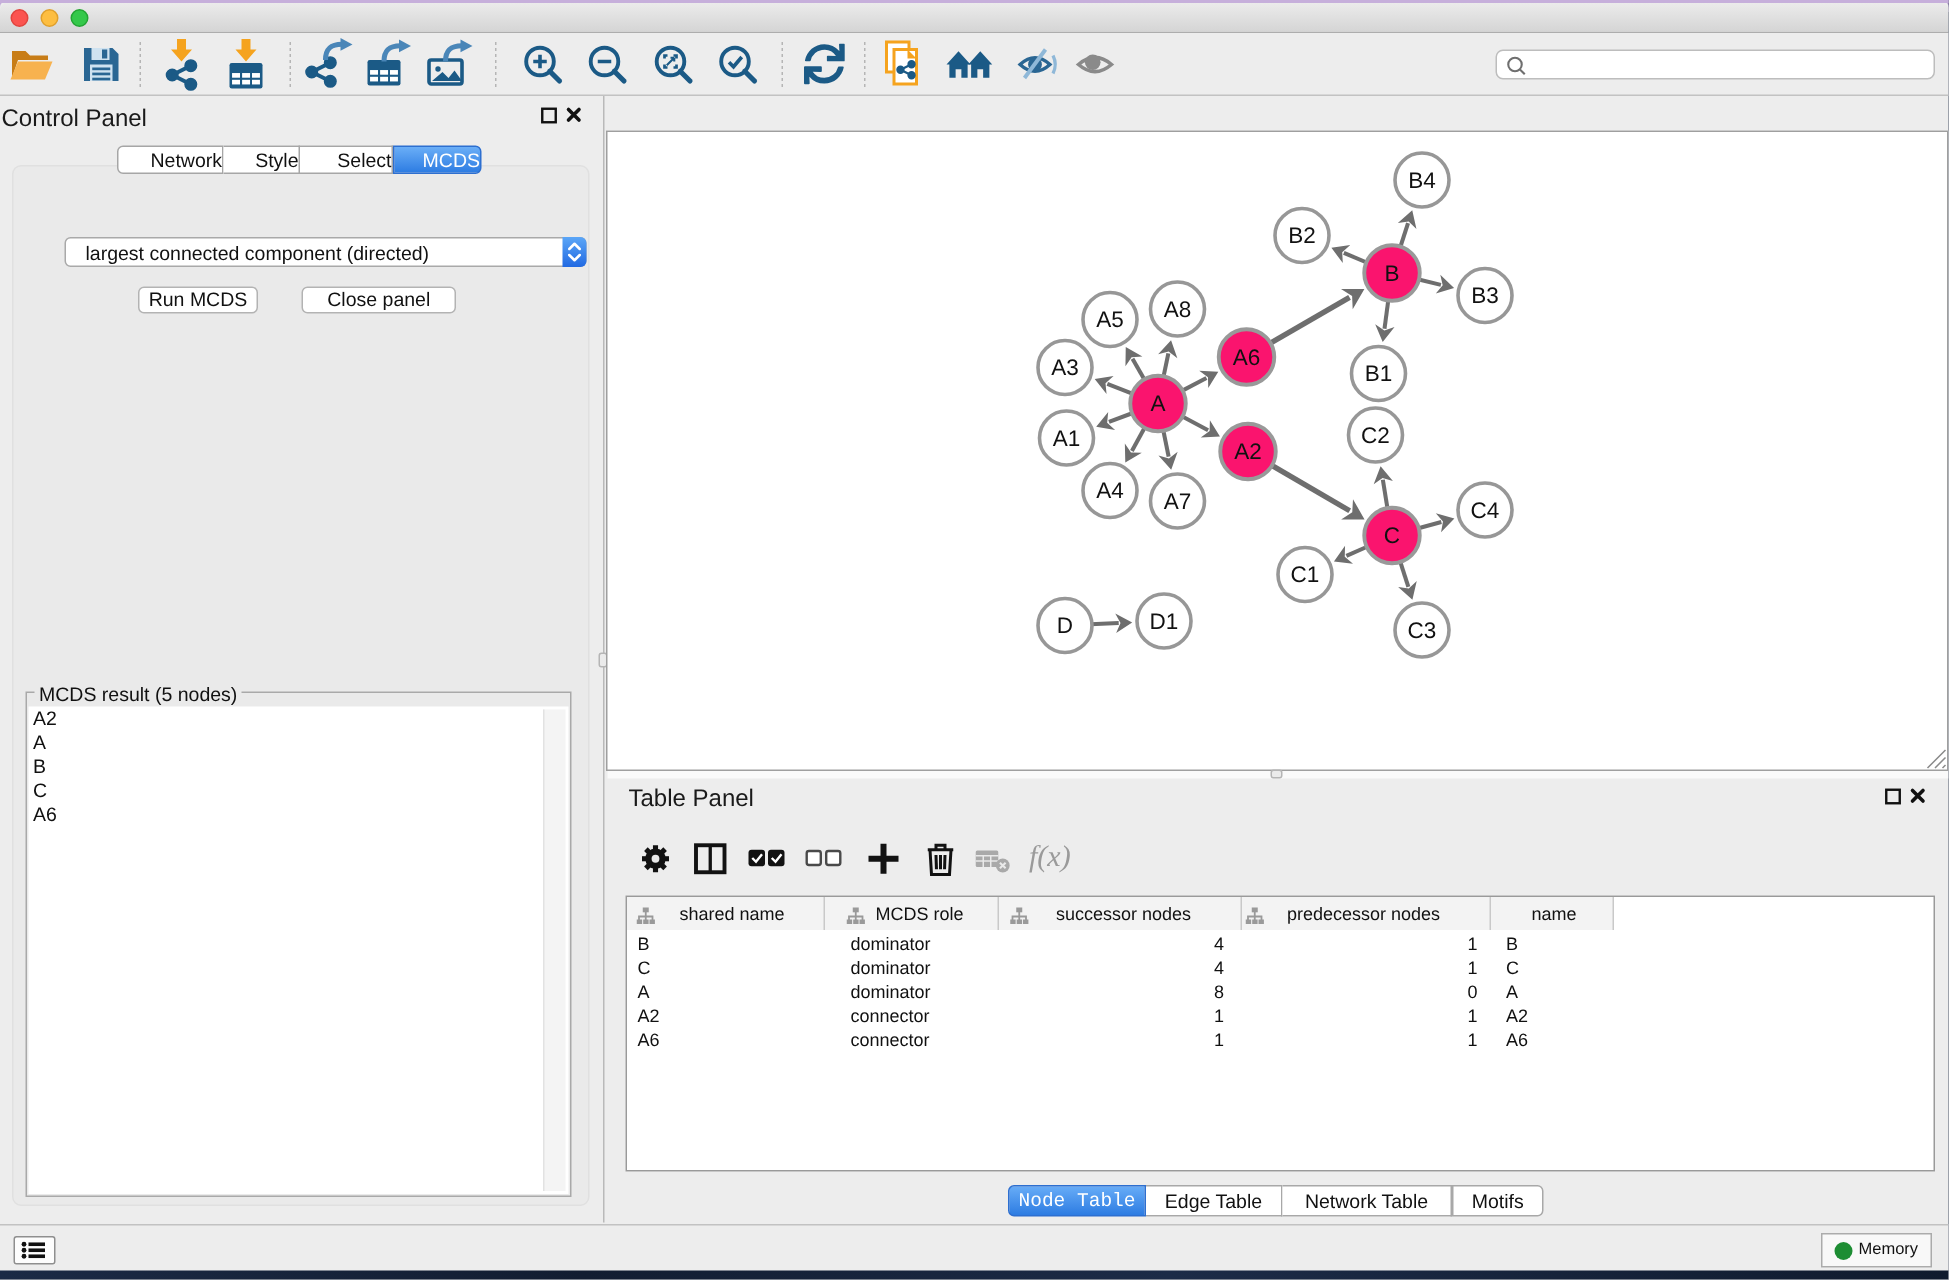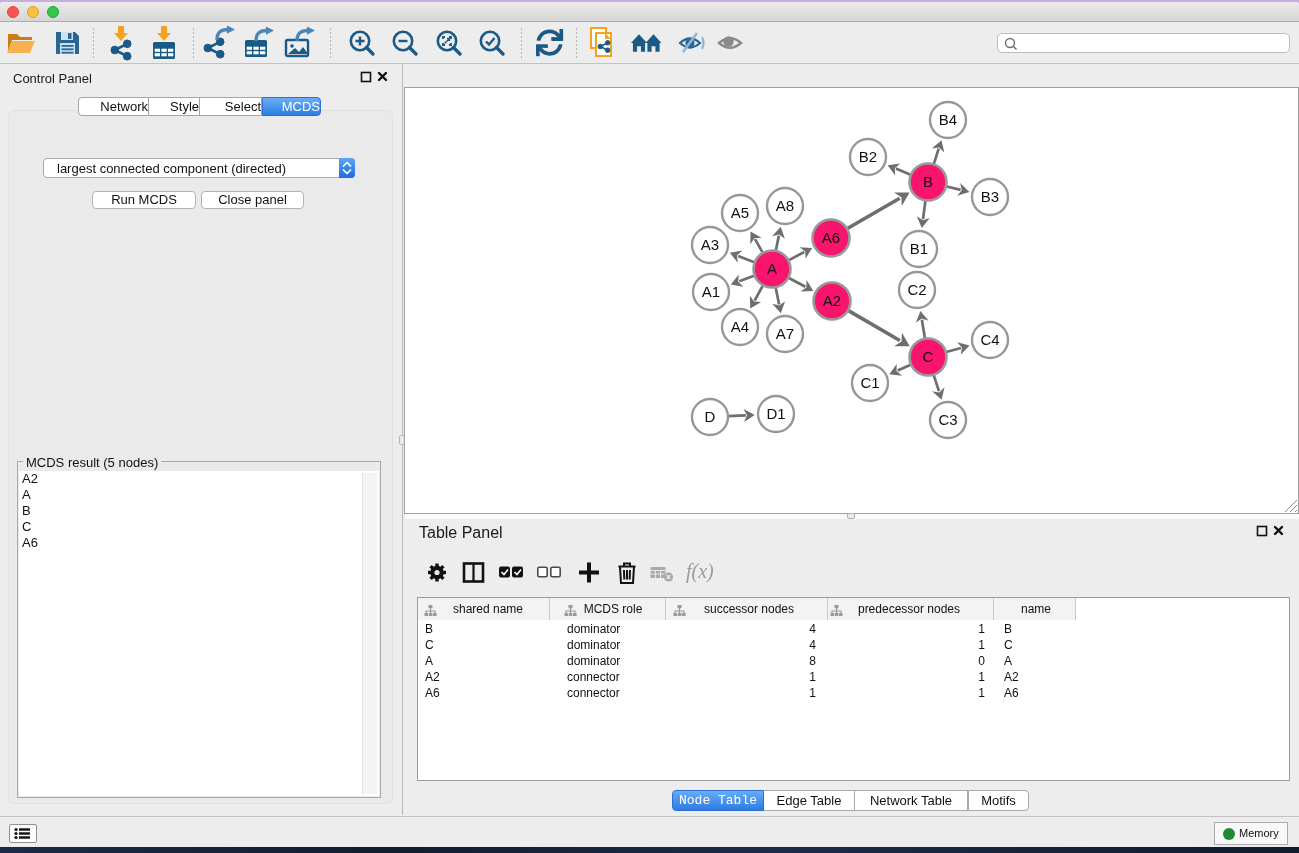--- a/index.html
+++ b/index.html
@@ -13,28 +13,28 @@
  background:linear-gradient(#ebebeb,#d5d5d5);border-bottom:1px solid #adadad;border-radius:5px 5px 0 0;}
 #titlebar .t{position:absolute;width:100%;text-align:center;top:3px;font-size:13px;color:#404040;}
 .tl{position:absolute;width:12px;height:12px;border-radius:50%;top:4px;}
 #toolbar{position:absolute;left:0;top:22px;width:1299px;height:42px;background:#ededed;
  border-bottom:1px solid #c2c2c2;}
 .tsep{position:absolute;top:6px;width:1px;height:30px;
  background-image:linear-gradient(#b5b5b5 50%,transparent 50%);background-size:1px 4px;}
 #search{position:absolute;left:997px;top:11px;width:293px;height:20px;background:#fff;
  border:1px solid #bdbdbd;border-radius:5px;}
 
-#cpTitle{position:absolute;left:13px;top:71px;font-size:13px;color:#1a1a1a;}
+#cpTitle{position:absolute;left:1px;top:71px;font-size:16px;color:#1a1a1a;}
 .tab{position:absolute;top:97px;height:19px;background:#fff;border:1px solid #a6a6a6;
  font-size:13px;color:#111;text-align:right;line-height:17px;}
 .tabsel{background:linear-gradient(#6aaef7,#2d7ce2);color:#fff;border-color:#2d6fd0;}
 #cpInner{position:absolute;left:8px;top:110px;width:385px;height:694px;background:#eaeaea;
  border-radius:6px;border:1px solid #e0e0e0;}
 #optlab{position:absolute;left:0;top:136px;width:398px;text-align:center;font-size:13px;color:#111;}
-#combo{position:absolute;left:43px;top:158px;width:312px;height:20px;background:#fff;
+#combo{position:absolute;left:43px;top:158px;width:348px;height:20px;background:#fff;
  border:1px solid #a9a9a9;border-radius:4px;font-size:13px;color:#111;}
 #combo .txt{position:absolute;left:13px;top:2px;}
 #combo .step{position:absolute;right:-1px;top:-1px;width:16px;height:20px;border-radius:0 4px 4px 0;
  background:linear-gradient(#5ba6f7,#2169e2);}
 .btn{position:absolute;top:191px;height:18px;background:#fff;border:1px solid #b3b3b3;
  border-radius:4px;font-size:13px;color:#111;text-align:center;line-height:16px;}
 #grp{position:absolute;left:17px;top:461px;width:364px;height:337px;border:1px solid #a9a9a9;}
 #grpLab{position:absolute;left:23px;top:455px;background:#eaeaea;padding:0 3px;font-size:13px;color:#111;}
 #grpList{position:absolute;left:19px;top:471px;width:360px;height:325px;background:#fff;}
 #grpList .it{padding-left:3px;font-size:13px;line-height:16px;color:#111;}
@@ -215,21 +215,21 @@
 <div class="tab" style="left:149px;width:51px;border-left:none;">Style</div>
 <div class="tab" style="left:200px;width:62px;border-left:none;">Select</div>
 <div class="tab tabsel" style="left:262px;width:59px;border-radius:0 4px 4px 0;">MCDS</div>
 <div id="combo">
       <div class="txt">largest connected component (directed)</div>
  <div class="step"><svg width="16" height="20">
   <path d="M4.5 8 L8 4.5 L11.5 8" fill="none" stroke="#fff" stroke-width="1.7" stroke-linecap="round" stroke-linejoin="round"></path>
   <path d="M4.5 12 L8 15.5 L11.5 12" fill="none" stroke="#fff" stroke-width="1.7" stroke-linecap="round" stroke-linejoin="round"></path>
  </svg></div>
     </div>
-<div class="btn" style="left:92px;width:104px;">Run MCDS</div>
+<div class="btn" style="left:92px;width:80px;">Run MCDS</div>
 <div class="btn" style="left:201px;width:103px;">Close panel</div>
 <div id="grp"></div>
 <div id="grpLab">MCDS result (5 nodes)</div>
 <div id="grpList">
   <div class="it">A2</div>
       <div class="it">A</div>
       <div class="it">B</div>
       <div class="it">C</div>
       <div class="it">A6</div>
   <div id="grpSB"></div>

